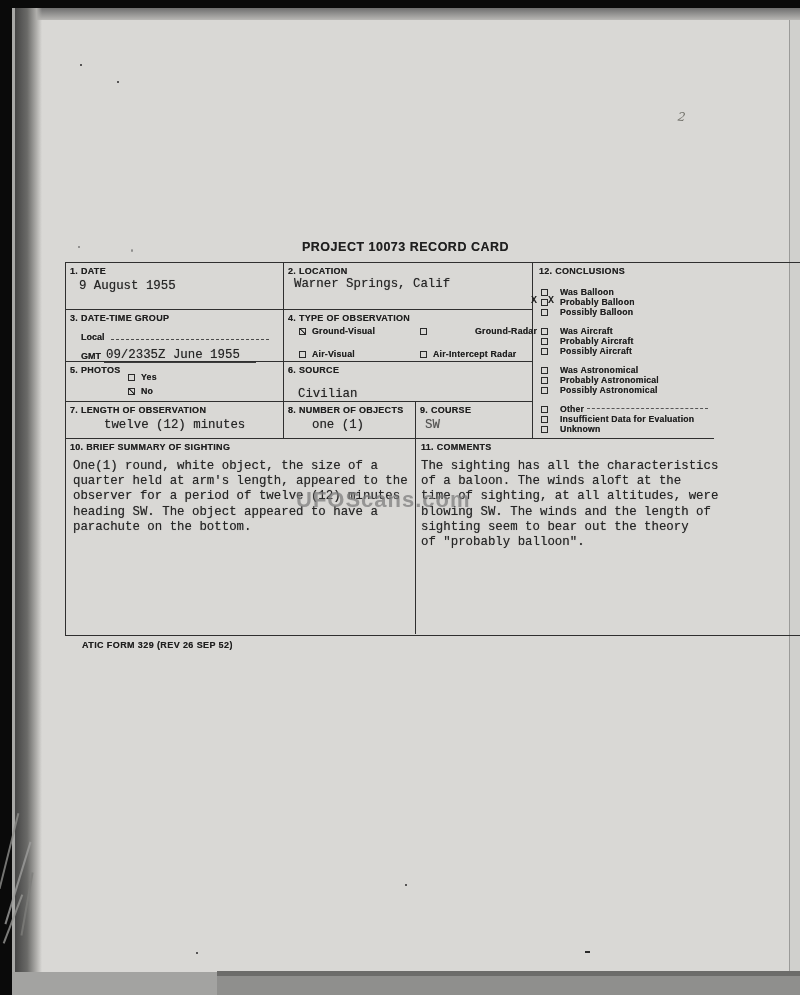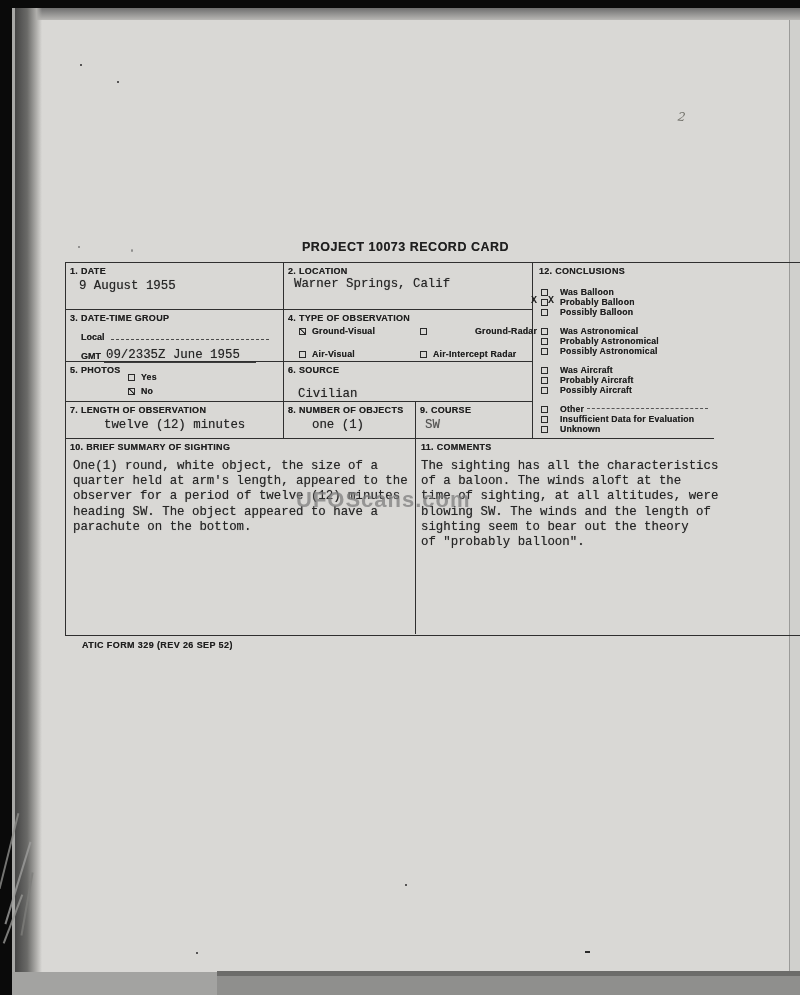--- a/index.html
+++ b/index.html
@@ -136,43 +136,43 @@
             <span class="c-lbl print">Probably Balloon</span>
           </div>
           <div class="c-row">
             <span class="cb"></span>
             <span class="c-lbl print">Possibly Balloon</span>
           </div>
         </div>
         <div class="c-group">
           <div class="c-row">
             <span class="cb"></span>
+            <span class="c-lbl print">Was Aircraft</span>
+          </div>
+          <div class="c-row">
+            <span class="cb"></span>
+            <span class="c-lbl print">Probably Aircraft</span>
+          </div>
+          <div class="c-row">
+            <span class="cb"></span>
+            <span class="c-lbl print">Possibly Aircraft</span>
+          </div>
+        </div>
+        <div class="c-group">
+          <div class="c-row">
+            <span class="cb"></span>
             <span class="c-lbl print">Was Astronomical</span>
           </div>
           <div class="c-row">
             <span class="cb"></span>
             <span class="c-lbl print">Probably Astronomical</span>
           </div>
           <div class="c-row">
             <span class="cb"></span>
             <span class="c-lbl print">Possibly Astronomical</span>
-          </div>
-        </div>
-        <div class="c-group">
-          <div class="c-row">
-            <span class="cb"></span>
-            <span class="c-lbl print">Was Aircraft</span>
-          </div>
-          <div class="c-row">
-            <span class="cb"></span>
-            <span class="c-lbl print">Probably Aircraft</span>
-          </div>
-          <div class="c-row">
-            <span class="cb"></span>
-            <span class="c-lbl print">Possibly Aircraft</span>
           </div>
         </div>
         <div class="c-group">
           <div class="c-row">
             <span class="cb"></span>
             <span class="c-lbl print">Other</span>
             <span class="dotline"></span>
           </div>
           <div class="c-row">
             <span class="cb"></span>

